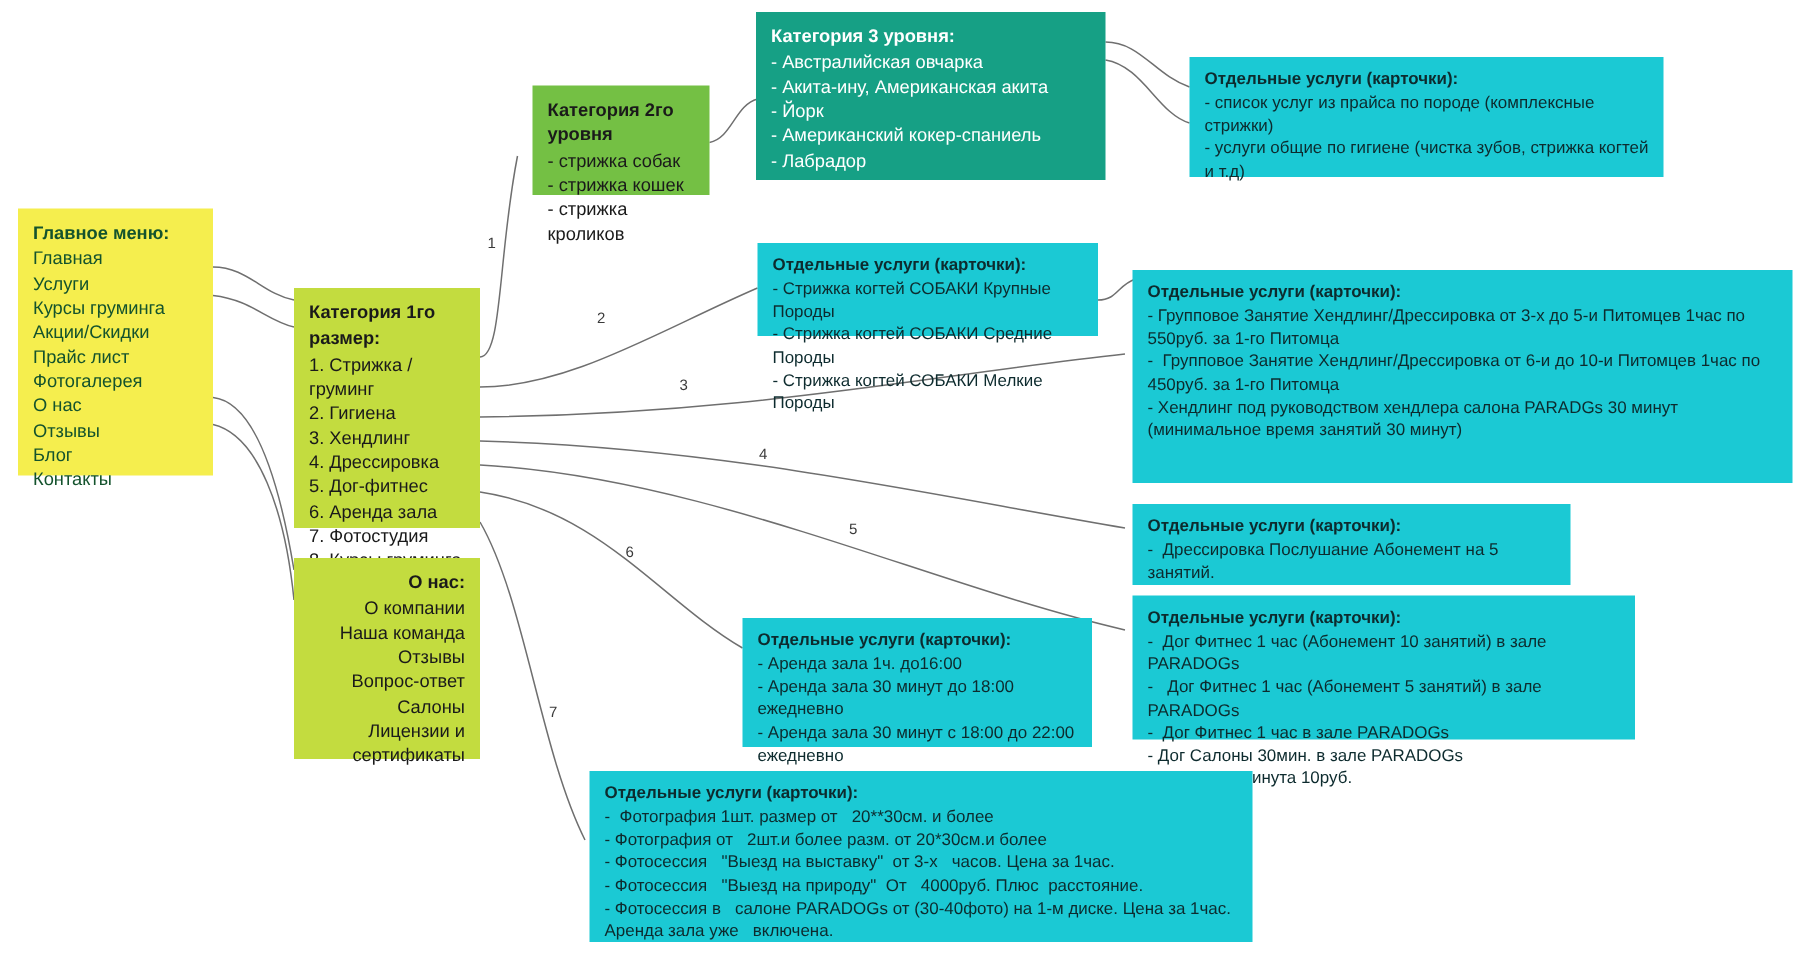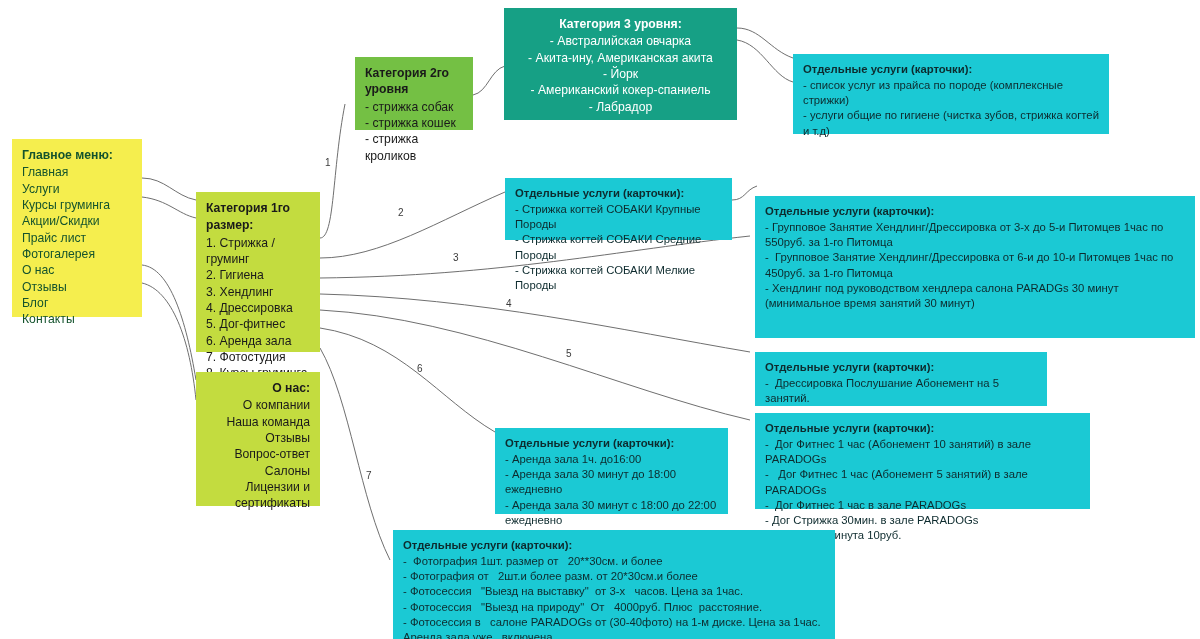--- a/index.html
+++ b/index.html
@@ -6,21 +6,21 @@
   body{font-family:"Liberation Sans","DejaVu Sans",sans-serif;}
   #canvas{position:relative;width:1200px;height:639px;background:#ffffff;overflow:hidden;}
   .box{position:absolute;box-sizing:border-box;padding:8px 10px;line-height:1.34;}
   .box .title{font-weight:bold;display:block;margin-bottom:1px;}
   .box .li{display:block;white-space:pre-wrap;}
   .yellow{background:#f5ee4e;color:#14532d;}
   .lime{background:#c3dc3f;color:#1a1a1a;}
   .green{background:#74c044;color:#1a1a1a;}
   .teal{background:#16a085;color:#ffffff;}
   .cyan{background:#1bc9d4;color:#0d2b2e;}
-  .fs11{font-size:11.3px;margin-top:16px;}
+  .fs11{font-size:11.3px;}
   .fs12{font-size:12.2px;}
   svg.links{position:absolute;left:0;top:0;width:1200px;height:639px;pointer-events:none;}
   svg.links path{fill:none;stroke:#6f6f6f;stroke-width:1;}
   .lbl{position:absolute;font-size:10px;color:#3a3a3a;}
 </style>
 </head>
 <body>
 
 <div id="canvas">
 
@@ -99,21 +99,21 @@
     <span class="li">сертификаты</span>
   </div>
 
   <div class="box green fs12" style="left:355px;top:57px;width:118px;height:73px;">
     <span class="title">Категория 2го уровня</span>
     <span class="li">- стрижка собак</span>
     <span class="li">- стрижка кошек</span>
     <span class="li">- стрижка кроликов</span>
   </div>
 
-  <div class="box teal fs12" style="left:504px;top:8px;width:233px;height:112px;text-align:center;">
+  <div class="box teal fs12" style="left:504px;top:8px;width:233px;height:112px;">
     <span class="title">Категория 3 уровня:</span>
     <span class="li">- Австралийская овчарка</span>
     <span class="li">- Акита-ину, Американская акита</span>
     <span class="li">- Йорк</span>
     <span class="li">- Американский кокер-спаниель</span>
     <span class="li">- Лабрадор</span>
     <span class="li">- ...</span>
   </div>
 
   <div class="box cyan fs11" style="left:793px;top:38px;width:316px;height:80px;">
@@ -139,21 +139,21 @@
   <div class="box cyan fs11" style="left:755px;top:336px;width:292px;height:54px;">
     <span class="title">Отдельные услуги (карточки):</span>
     <span class="li">-  Дрессировка Послушание Абонемент на 5 занятий.</span>
   </div>
 
   <div class="box cyan fs11" style="left:755px;top:397px;width:335px;height:96px;">
     <span class="title">Отдельные услуги (карточки):</span>
     <span class="li">-  Дог Фитнес 1 час (Абонемент 10 занятий) в зале PARADOGs</span>
     <span class="li">-   Дог Фитнес 1 час (Абонемент 5 занятий) в зале PARADOGs</span>
     <span class="li">-  Дог Фитнес 1 час в зале PARADOGs</span>
-    <span class="li">- Дог Стрижка 30мин. в зале PARADOGs</span>
+    <span class="li">- Дог Салоны 30мин. в зале PARADOGs</span>
     <span class="li">- Дорожка 1минута 10руб.</span>
   </div>
 
   <div class="box cyan fs11" style="left:495px;top:412px;width:233px;height:86px;">
     <span class="title">Отдельные услуги (карточки):</span>
     <span class="li">- Аренда зала 1ч. до16:00</span>
     <span class="li">- Аренда зала 30 минут до 18:00 ежедневно</span>
     <span class="li">- Аренда зала 30 минут с 18:00 до 22:00 ежедневно</span>
   </div>
 

